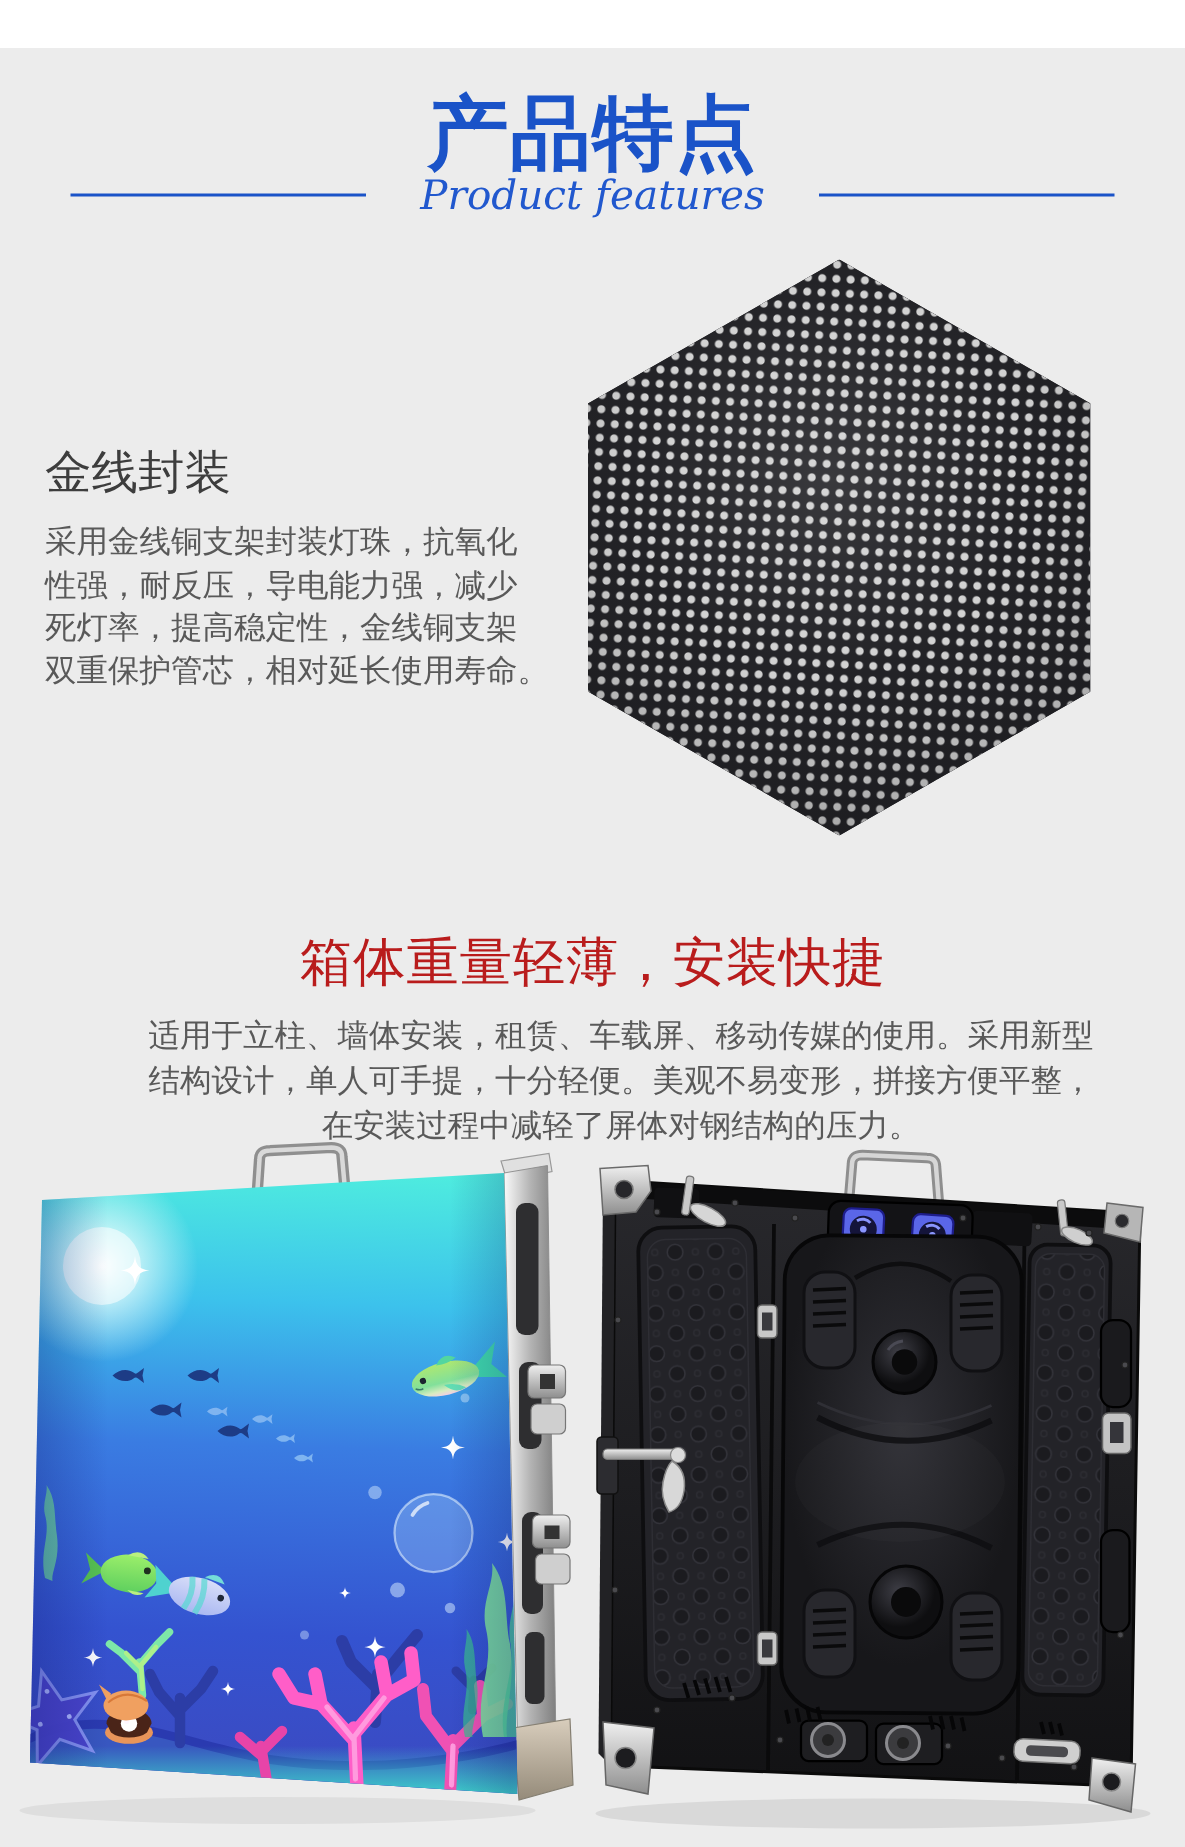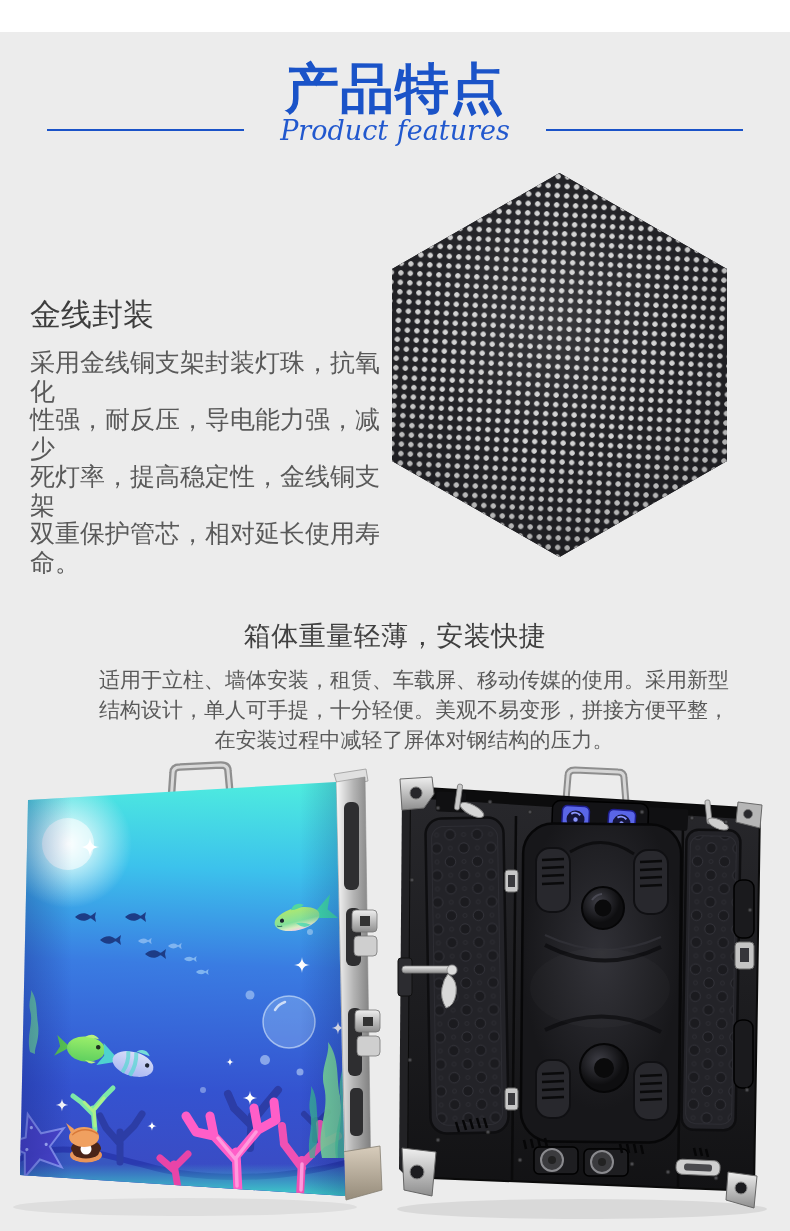--- a/index.html
+++ b/index.html
@@ -17,23 +17,23 @@
     position:absolute;left:0;top:113px;width:790px;height:34px;
     display:flex;justify-content:center;align-items:center;gap:36px;
   }
   .subtitle-rule{width:197px;height:2px;background:#1a53c8;}
   .subtitle-text{
     font-family:"DejaVu Serif","Liberation Serif",serif;font-style:italic;
     font-size:27px;color:#2158ce;white-space:nowrap;
   }
   .feature-1{position:absolute;left:30px;top:294px;width:360px;text-align:left;}
   .feature-1 h2{margin:0;font-size:31px;font-weight:400;color:#3d3d3d;}
-  .feature-1 p{margin:12px 0 0;font-size:25px;line-height:28.5px;color:#595959;white-space:pre-line;}
+  .feature-1 p{margin:12px 0 0;font-size:21px;line-height:28.5px;color:#595959;white-space:pre-line;}
   .feature-2{position:absolute;left:0;top:618px;width:790px;text-align:center;}
-  .feature-2 h2{margin:0;font-size:27px;font-weight:400;color:#404040;letter-spacing:0.5px;}
+  .feature-2 h2{margin:0;font-size:35px;font-weight:400;color:#b91c1c;letter-spacing:0.5px;}
   .feature-2 p{margin:11px 0 0;font-size:21px;line-height:30px;color:#595959;white-space:pre-line;padding-left:38px;}
   .hexagon{
     position:absolute;left:392px;top:173px;width:335px;height:384px;
     clip-path:polygon(50% 0%,100% 25%,100% 75%,50% 100%,0% 75%,0% 25%);
     background:#232327;
   }
   .hex-dots{
     position:absolute;left:-20%;top:-20%;width:140%;height:140%;
     transform:rotate(3deg);
     background-color:#232327;

